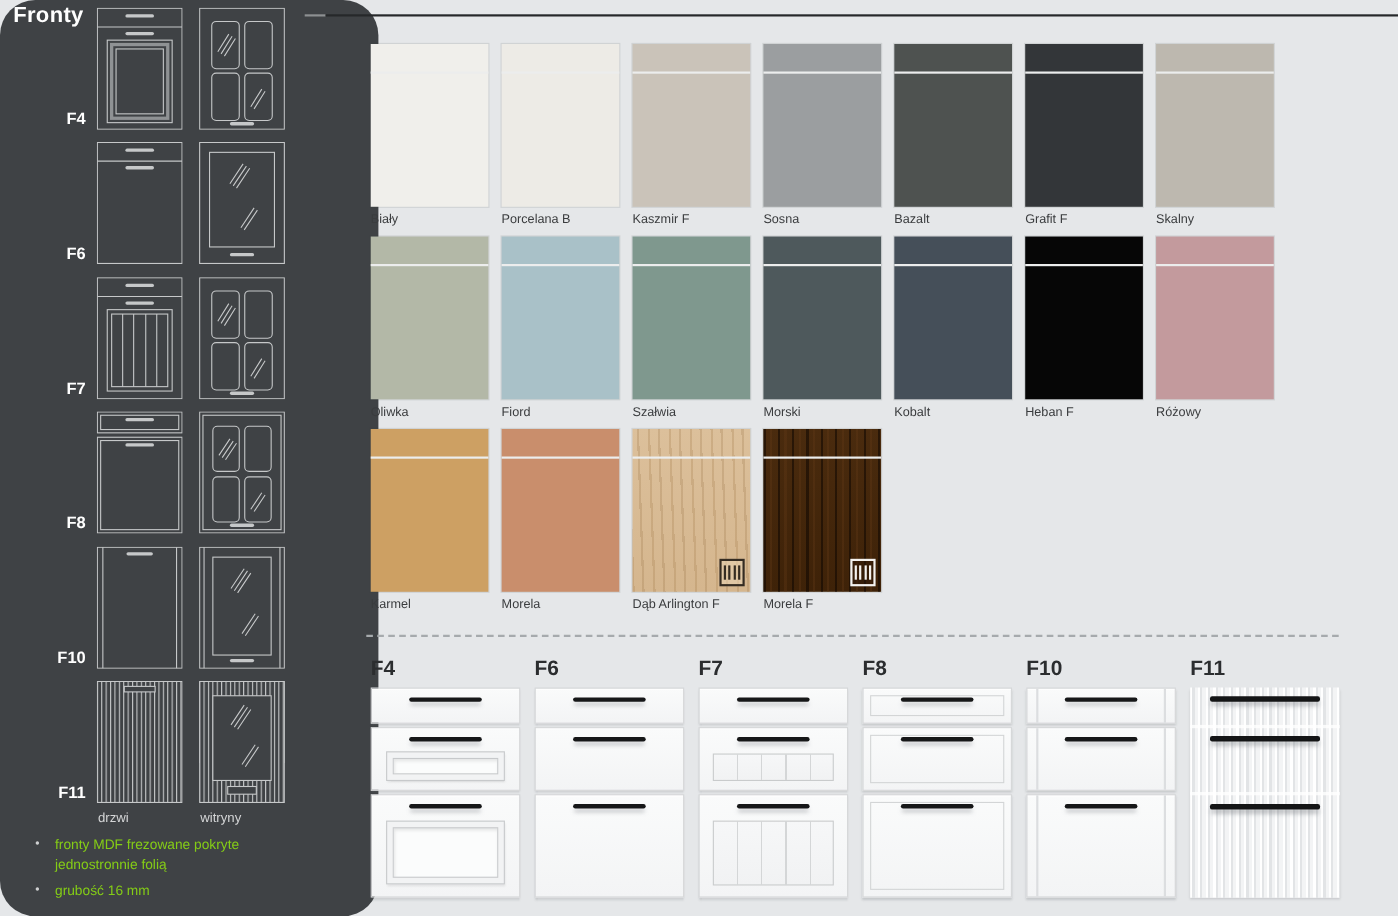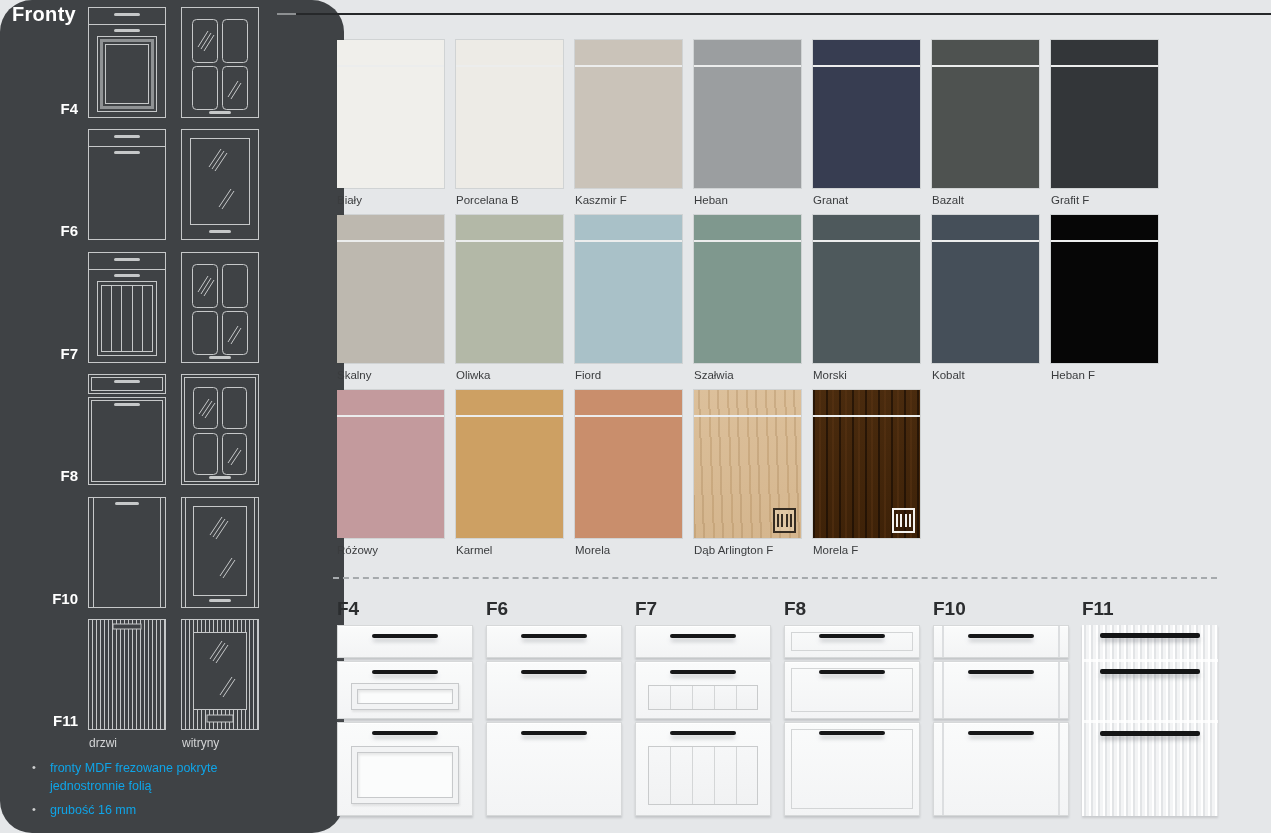--- a/index.html
+++ b/index.html
@@ -13,21 +13,21 @@
   .sidebar { position:absolute; left:0; top:0; width:344px; height:833px; background:#3f4245;border-radius:32px; }
   .sb-title { position:absolute; left:12px; top:3px; font-size:20px; font-weight:700; color:#ffffff; letter-spacing:.3px; }
   .sb-row { position:absolute; left:0; width:296px; height:112px; }
   .sb-label { position:absolute; left:0; bottom:2px; width:78px; text-align:right; color:#ffffff; font-weight:700; font-size:15px; }
   .sb-draw1 { position:absolute; left:88px; top:0; }
   .sb-draw2 { position:absolute; left:181px; top:0; }
   .sb-colnames { position:absolute; top:736px; left:0; width:296px; color:#d4d5d6; font-size:12px; }
   .sb-colnames .c1 { position:absolute; left:89px; }
   .sb-colnames .c2 { position:absolute; left:182px; }
   .sb-notes { position:absolute; left:30px; top:760px; width:250px; list-style:none; }
-  .sb-notes li { position:relative; padding-left:20px; color:#0ea5e9; font-size:12.5px; line-height:1.42; margin-bottom:6px; }
+  .sb-notes li { position:relative; padding-left:20px; color:#84cc16; font-size:12.5px; line-height:1.42; margin-bottom:6px; }
   .sb-notes li::before { content:"•"; position:absolute; left:2px; top:0; color:#cfd0d1; font-size:11px; }
 
   svg.draw line, svg.draw rect.o, svg.draw path { stroke:#c6c8c9; fill:none; stroke-width:1; }
   svg.draw rect.fillpill { fill:#c6c8c9; stroke:none; }
   svg.draw rect.mask { fill:#3f4245; stroke:#c6c8c9; }
   svg.draw rect.band { stroke:#8f9294; fill:none; stroke-width:3; }
   svg.draw rect.stripes { fill:url(#sbstripes); stroke:#c6c8c9; }
 
   
   .top-rule-dark { position:absolute; left:296px; top:13px; width:975px; height:2px; background:#26282a; }
@@ -254,27 +254,21 @@
       <div class="cell">
         <div class="sw" style="background: rgb(202, 195, 185);">
           <div class="sw-divider"></div>
         </div>
         <div class="sw-label">Kaszmir F</div>
       </div>
       <div class="cell">
         <div class="sw" style="background: rgb(155, 158, 160);">
           <div class="sw-divider"></div>
         </div>
-        <div class="sw-label">Heban</div>
-      </div>
-      <div class="cell">
-        <div class="sw" style="background: rgb(55, 61, 81);">
-          <div class="sw-divider"></div>
-        </div>
-        <div class="sw-label">Granat</div>
+        <div class="sw-label">Sosna</div>
       </div>
       <div class="cell">
         <div class="sw" style="background: rgb(78, 82, 80);">
           <div class="sw-divider"></div>
         </div>
         <div class="sw-label">Bazalt</div>
       </div>
       <div class="cell">
         <div class="sw" style="background: rgb(51, 54, 57);">
           <div class="sw-divider"></div>

